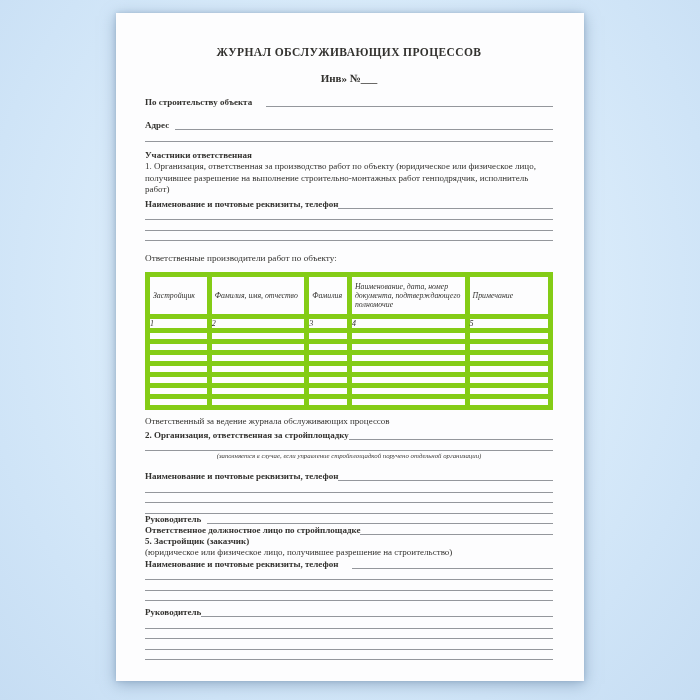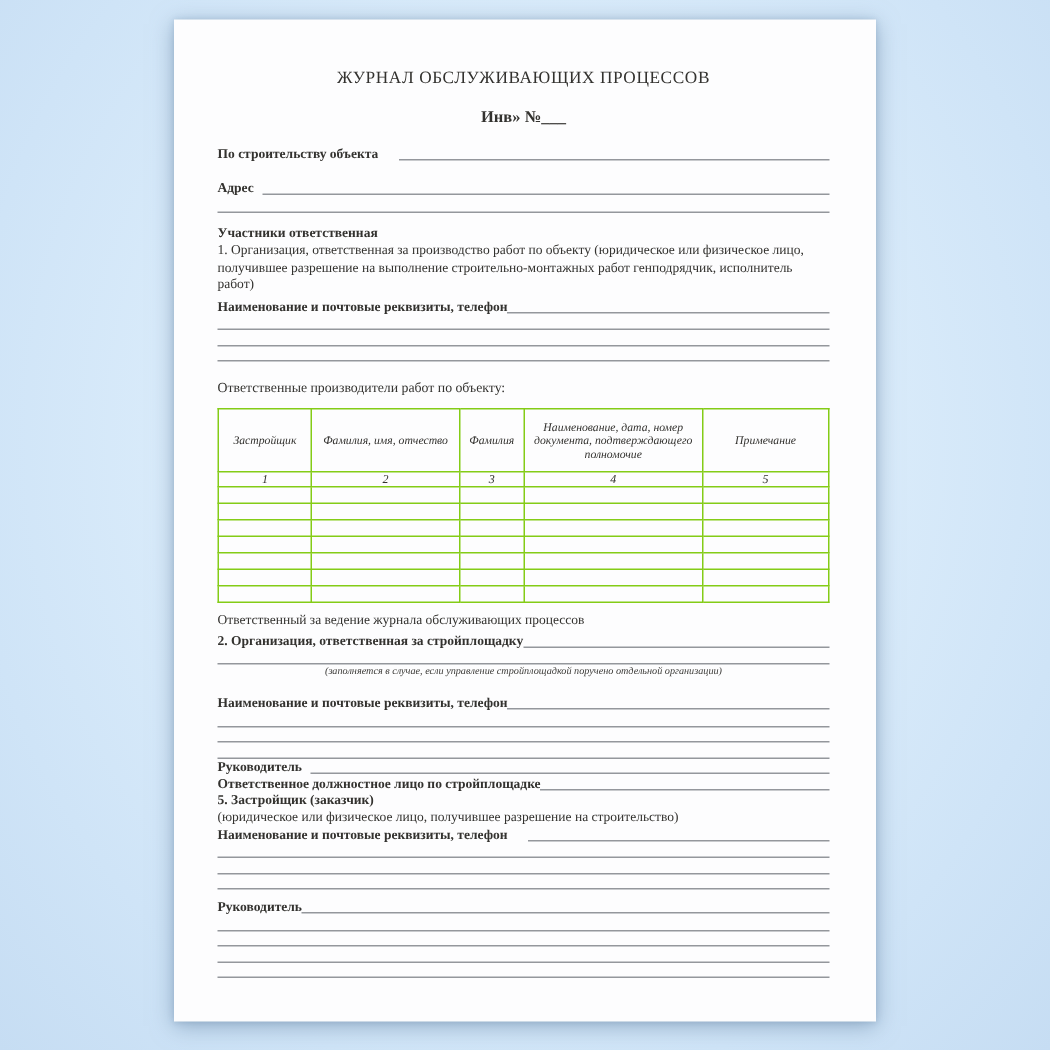--- a/index.html
+++ b/index.html
@@ -10,42 +10,42 @@
     background: radial-gradient(ellipse at 50% 42%, #eaf5fe 0%, #dcedfb 40%, #cfe4f7 75%, #c6ddf3 100%);
     position:relative;
   }
   .paper {
     position:absolute; left:116px; top:13px; width:468px; height:668px;
     background:#fdfdfe;
     box-shadow: 0 3px 14px rgba(96,128,160,.55), 0 0 4px rgba(96,128,160,.30);
     padding: 0 31px 0 29px;
     overflow:hidden;
   }
-  .title   { margin-top:33px; font-size:11.5px; line-height:13px; font-weight:normal; text-align:center; letter-spacing:.4px; }
+  .title   { margin-top:33px; font-size:11.5px; line-height:13px; font-weight:bold; text-align:center; letter-spacing:.4px; }
   .inv     { margin-top:13px; font-size:11px; line-height:12px; font-weight:bold; text-align:center; }
 
   .fieldrow { display:flex; align-items:flex-end; height:11px; font-size:9px; line-height:11px; }
   .fieldrow .lbl { white-space:nowrap;font-weight:bold; }
   .fieldrow .fill { flex:1; border-bottom:1px solid #94979c; margin-bottom:1px; min-width:20px; }
   .gap6  { width:6px; }
   .gap14 { width:14px; }
 
   .hint    { font-size:8.6px; line-height:11px; font-style:italic; }
   .para    { font-size:9px; line-height:11.5px; text-align:left; }
   .bold    { font-weight:bold; }
   .caption { font-size:9.2px; line-height:11px; }
   .note    { font-size:6.8px; line-height:9px; font-style:italic; text-align:center; color:#3c3b38; }
 
   .blank-line { height:10.5px; border-bottom:1px solid #94979c; }
 
   .mt2{margin-top:2px;} .mt3{margin-top:3px;} .mt6{margin-top:6px;} .mt8{margin-top:8px;}
   .mt11{margin-top:11px;} .mt12{margin-top:12px;} .mt13{margin-top:13px;}
 
   table.resp { width:100%; border-collapse:collapse; margin-top:8px; border:1.5px solid #4d4c49; }
-  table.resp td { border:1px solid #84cc16; text-align:center; vertical-align:middle; }
+  table.resp td { border:5px solid #84cc16; vertical-align:middle; }
   tr.head-row td { height:42px; font-size:7.8px; line-height:9px; font-style:italic; padding:1px 3px; }
   tr.num-row td  { height:10px; font-size:8px; line-height:9px; font-style:italic; }
   tr.empty-row td { height:11px; }
   col.c1{width:15.3%;} col.c2{width:24.2%;} col.c3{width:10.6%;} col.c4{width:29.2%;} col.c5{width:20.7%;}
 </style>
 </head>
 <body>
 
 <div class="paper">
 

